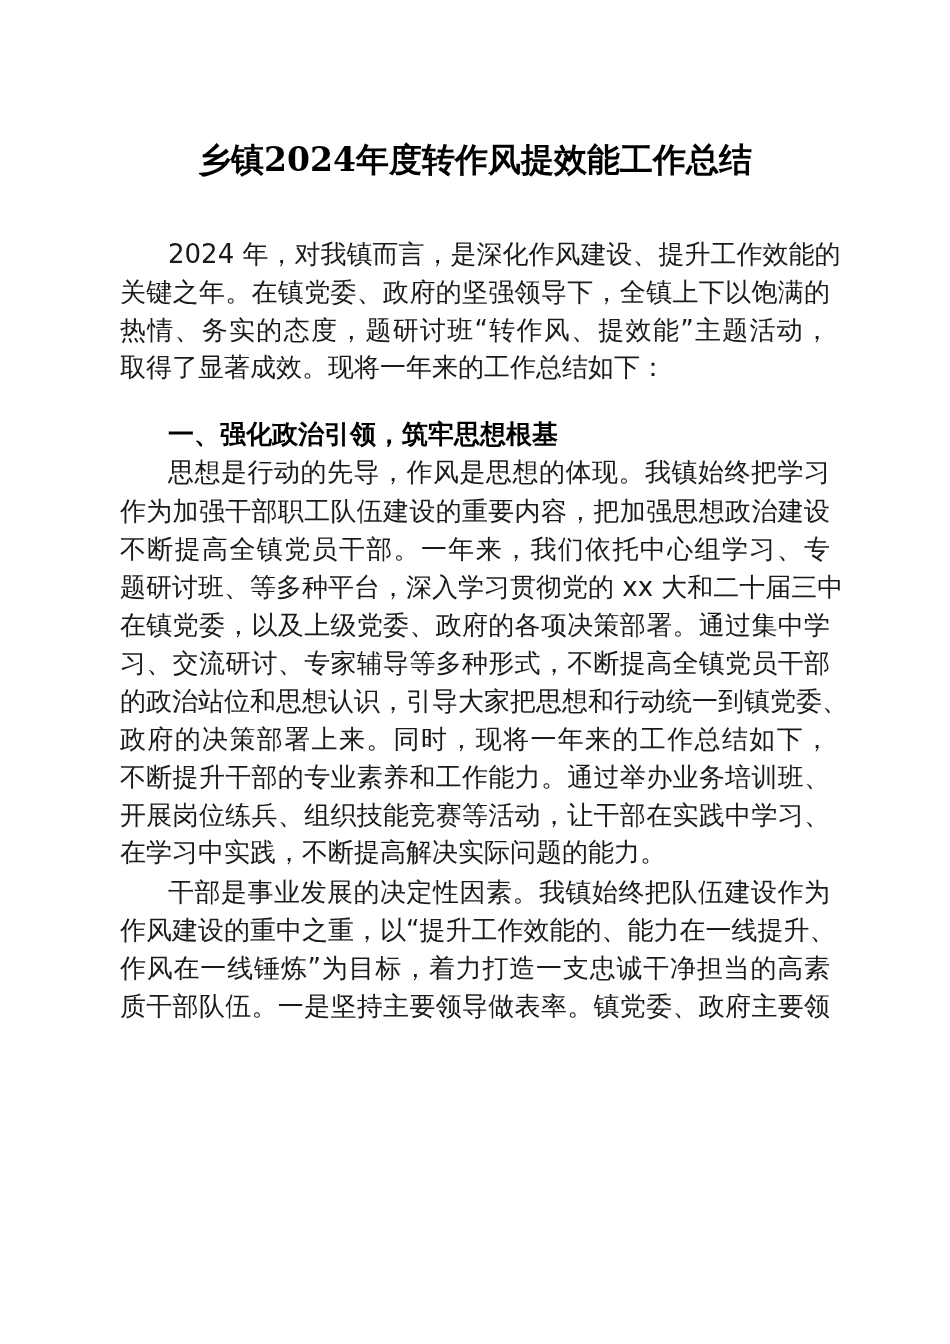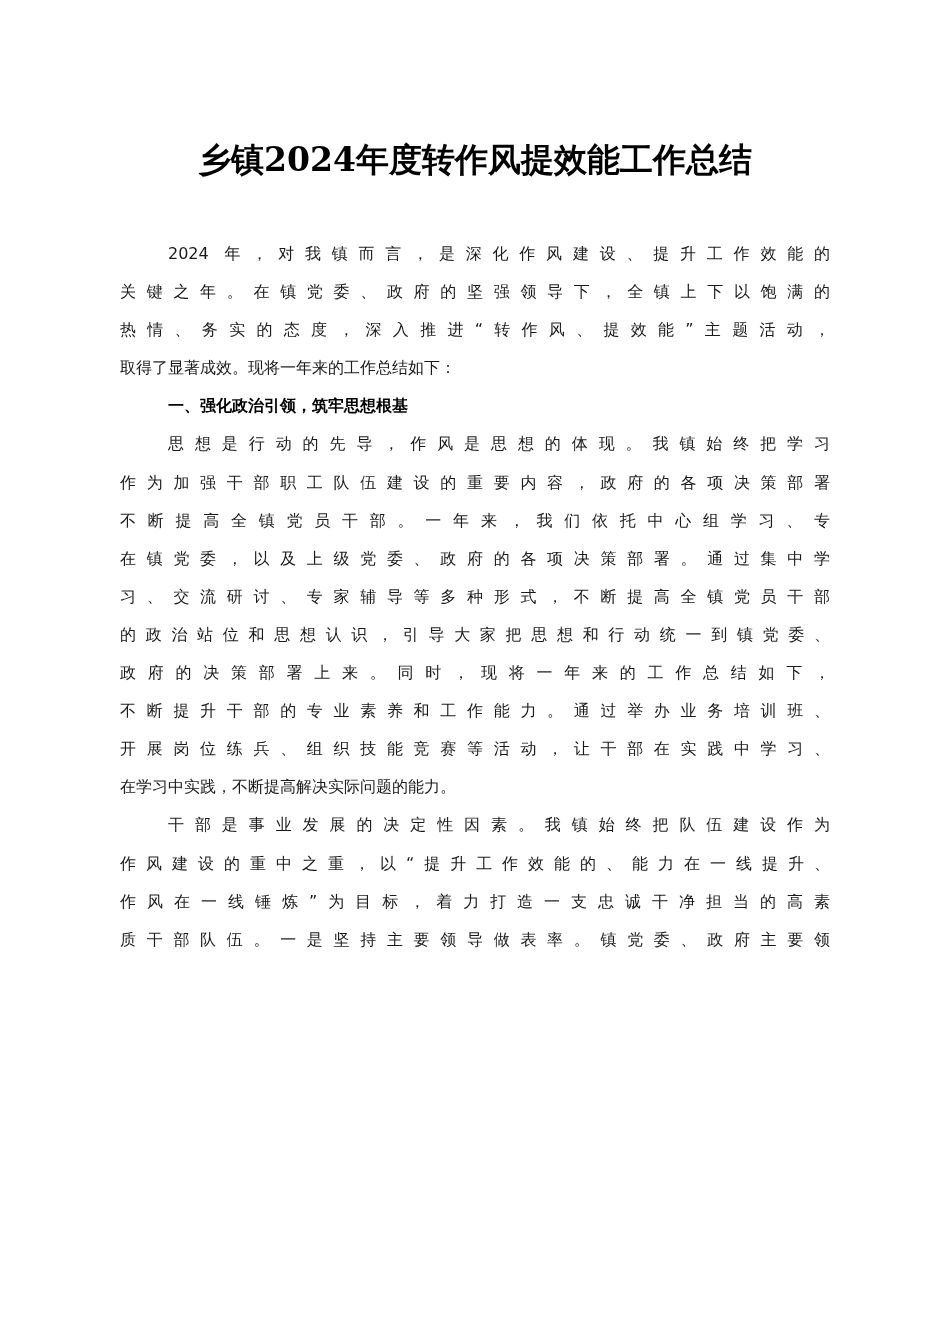--- a/index.html
+++ b/index.html
@@ -35,21 +35,21 @@
   }
   .body-block {
     position: absolute;
     left: 120px;
     top: 235px;
     width: 710px;
   }
   .line {
     height: 38.1px;
     line-height: 38.1px;
-    font-size: 16px;
+    font-size: 26px;
     white-space: nowrap;
     text-align: justify;
     text-align-last: justify;
     letter-spacing: 0px;
     font-family: "DejaVu Sans", "Liberation Sans", sans-serif;
     font-weight: normal;
     color: #1a1a1a;
   }
   .line.indent {
     padding-left: 48px;
@@ -57,44 +57,46 @@
   .line.last {
     text-align-last: left;
     font-family: Liberation Serif, serif;
   }
   .line.heading {
     font-family: "DejaVu Sans", "Liberation Sans", sans-serif;
     font-weight: bold;
     padding-left: 48px;
     text-align-last: left;
     color: #000000;
+    margin-top: 28px;
   }
 </style>
 </head>
 <body>
 
 <div class="page">
 
   <div class="title">乡镇2024年度转作风提效能工作总结</div>
 
   <div class="body-block">
 
     <div>
       <div class="line indent">2024 年，对我镇而言，是深化作风建设、提升工作效能的</div>
       <div class="line">关键之年。在镇党委、政府的坚强领导下，全镇上下以饱满的</div>
-      <div class="line">热情、务实的态度，深入推进“转作风、提效能”主题活动，</div>
+      <div class="line">热情、务实的态度，题研讨班“转作风、提效能”主题活动，</div>
       <div class="line last">取得了显著成效。现将一年来的工作总结如下：</div>
     </div>
 
     <div class="line heading">一、强化政治引领，筑牢思想根基</div>
 
     <div>
       <div class="line indent">思想是行动的先导，作风是思想的体现。我镇始终把学习</div>
-      <div class="line">作为加强干部职工队伍建设的重要内容，政府的各项决策部署</div>
+      <div class="line">作为加强干部职工队伍建设的重要内容，把加强思想政治建设</div>
       <div class="line">不断提高全镇党员干部。一年来，我们依托中心组学习、专</div>
+      <div class="line">题研讨班、等多种平台，深入学习贯彻党的 xx 大和二十届三中</div>
       <div class="line">在镇党委，以及上级党委、政府的各项决策部署。通过集中学</div>
       <div class="line">习、交流研讨、专家辅导等多种形式，不断提高全镇党员干部</div>
       <div class="line">的政治站位和思想认识，引导大家把思想和行动统一到镇党委、</div>
       <div class="line">政府的决策部署上来。同时，现将一年来的工作总结如下，</div>
       <div class="line">不断提升干部的专业素养和工作能力。通过举办业务培训班、</div>
       <div class="line">开展岗位练兵、组织技能竞赛等活动，让干部在实践中学习、</div>
       <div class="line last">在学习中实践，不断提高解决实际问题的能力。</div>
     </div>
 
 

